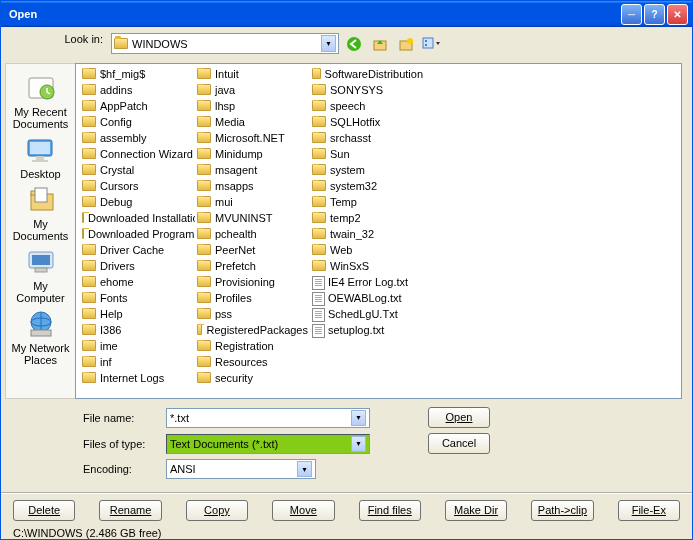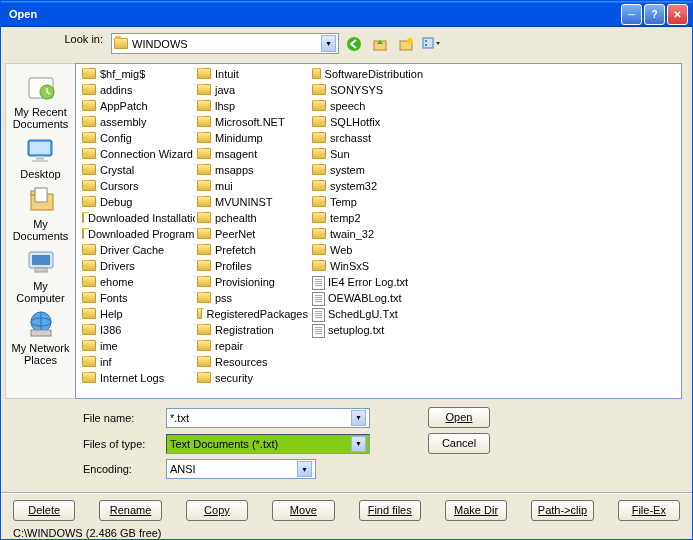--- a/index.html
+++ b/index.html
@@ -150,28 +150,28 @@
       <div class="file-item">
         <span class="folder-icon-sm"></span>
         <span>addins</span>
       </div>
       <div class="file-item">
         <span class="folder-icon-sm"></span>
         <span>AppPatch</span>
       </div>
       <div class="file-item">
         <span class="folder-icon-sm"></span>
+        <span>Config</span>
+      </div>
+      <div class="file-item">
+        <span class="folder-icon-sm"></span>
         <span>assembly</span>
       </div>
       <div class="file-item">
         <span class="folder-icon-sm"></span>
-        <span>Config</span>
-      </div>
-      <div class="file-item">
-        <span class="folder-icon-sm"></span>
         <span>Connection Wizard</span>
       </div>
       <div class="file-item">
         <span class="folder-icon-sm"></span>
         <span>Crystal</span>
       </div>
       <div class="file-item">
         <span class="folder-icon-sm"></span>
         <span>Cursors</span>
       </div>
@@ -230,20 +230,24 @@
       <div class="file-item">
         <span class="folder-icon-sm"></span>
         <span>java</span>
       </div>
       <div class="file-item">
         <span class="folder-icon-sm"></span>
         <span>lhsp</span>
       </div>
       <div class="file-item">
         <span class="folder-icon-sm"></span>
+        <span>Media</span>
+      </div>
+      <div class="file-item">
+        <span class="folder-icon-sm"></span>
         <span>Microsoft.NET</span>
       </div>
       <div class="file-item">
         <span class="folder-icon-sm"></span>
         <span>Minidump</span>
       </div>
       <div class="file-item">
         <span class="folder-icon-sm"></span>
         <span>msagent</span>
       </div>
@@ -266,41 +270,37 @@
       <div class="file-item">
         <span class="folder-icon-sm"></span>
         <span>PeerNet</span>
       </div>
       <div class="file-item">
         <span class="folder-icon-sm"></span>
         <span>Prefetch</span>
       </div>
       <div class="file-item">
         <span class="folder-icon-sm"></span>
+        <span>Provisioning</span>
+      </div>
+      <div class="file-item">
+        <span class="folder-icon-sm"></span>
         <span>Profiles</span>
       </div>
       <div class="file-item">
         <span class="folder-icon-sm"></span>
-        <span>Provisioning</span>
-      </div>
-      <div class="file-item">
-        <span class="folder-icon-sm"></span>
         <span>pss</span>
       </div>
       <div class="file-item">
         <span class="folder-icon-sm"></span>
         <span>RegisteredPackages</span>
       </div>
       <div class="file-item">
         <span class="folder-icon-sm"></span>
         <span>Registration</span>
-      </div>
-      <div class="file-item">
-        <span class="folder-icon-sm"></span>
-        <span>repair</span>
       </div>
       <div class="file-item">
         <span class="folder-icon-sm"></span>
         <span>Resources</span>
       </div>
       <div class="file-item">
         <span class="folder-icon-sm"></span>
         <span>security</span>
       </div>
       <div class="file-item">

